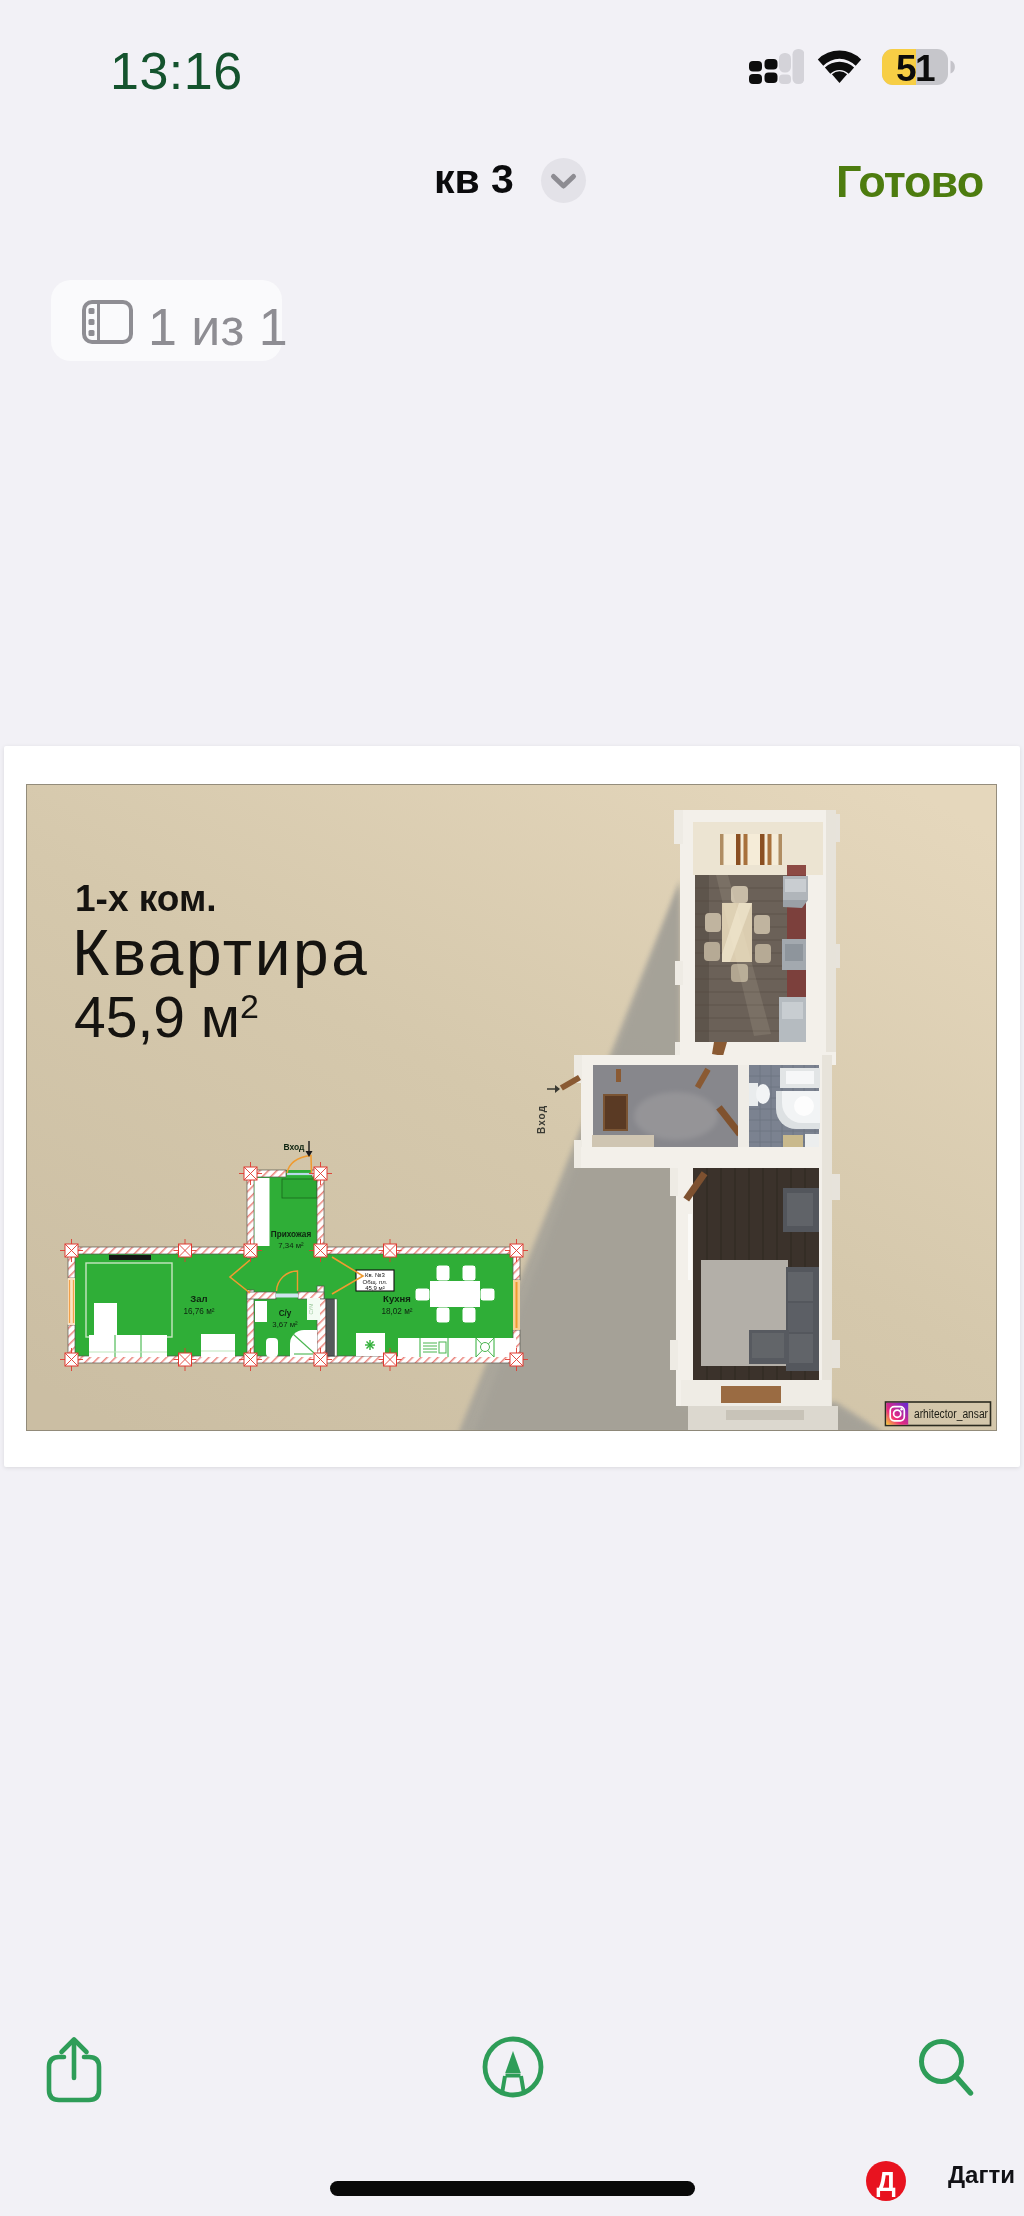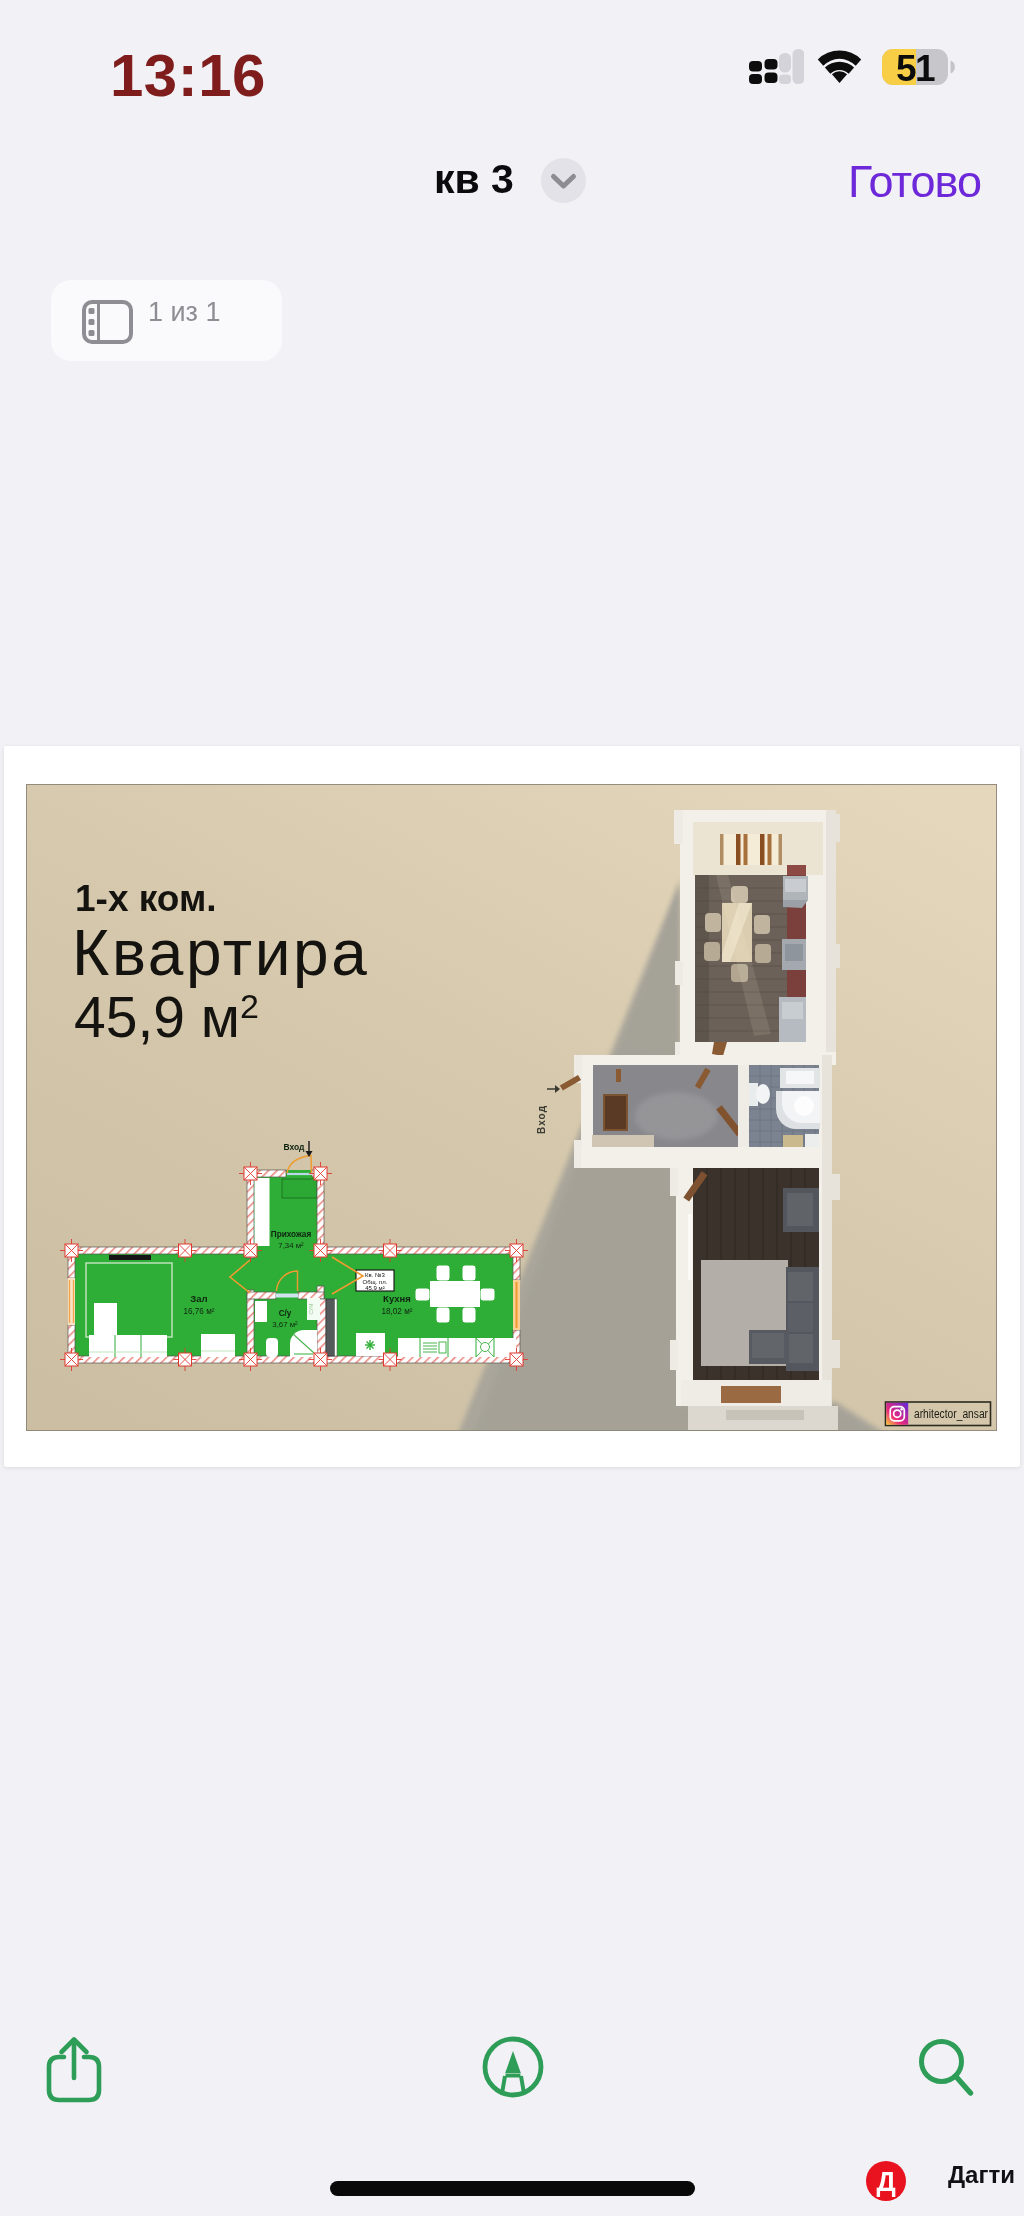--- a/index.html
+++ b/index.html
@@ -2,21 +2,21 @@
 <html><head>
 <meta charset="utf-8">
 <style>
   html,body{margin:0;padding:0;}
   body{width:1024px;height:2216px;background:#f2f1f6;font-family:"Liberation Sans",sans-serif;position:relative;overflow:hidden;}
   .abs{position:absolute;}
 </style>
 </head>
 <body>
 
-<div class="abs" style="left:110px;top:41px;font-size:60px;font-weight:bold;color:#7f1d1d;letter-spacing:0.5px;">13:16</div>
+<div class="abs" style="left:110px;top:41px;font-size:52px;font-weight:normal;color:#14532d;letter-spacing:0.5px;">13:16</div>
 
 <svg class="abs" style="left:746px;top:47px;" width="58" height="40" viewBox="0 0 58 40">
   <rect x="3" y="14" width="13" height="10.5" rx="4" fill="#0d0d0d"></rect>
   <rect x="3" y="27" width="13" height="10" rx="4" fill="#0d0d0d"></rect>
   <rect x="18.5" y="12" width="13" height="10.5" rx="4" fill="#0d0d0d"></rect>
   <rect x="18.5" y="25.5" width="13" height="10.5" rx="4" fill="#0d0d0d"></rect>
   <rect x="33" y="6" width="12" height="19.5" rx="5.5" fill="#d4d3d9"></rect>
   <rect x="33" y="27.5" width="12" height="9.5" rx="4" fill="#d4d3d9"></rect>
   <rect x="46.5" y="2" width="12" height="35" rx="5.5" fill="#d4d3d9"></rect>
 </svg>
@@ -34,33 +34,33 @@
   <text x="34" y="35" font-size="37" font-weight="bold" fill="#0c0c0c" text-anchor="middle" letter-spacing="-1.5">51</text>
 </svg>
 
 <div class="abs" style="left:434px;top:156px;font-size:41px;font-weight:bold;color:#0b0b0d;">кв 3</div>
 
 <div class="abs" style="left:541px;top:158px;width:45px;height:45px;border-radius:50%;background:#e3e2e8;"></div>
 <svg class="abs" style="left:541px;top:158px;" width="45" height="45" viewBox="0 0 45 45">
   <path d="M12.5 18.5 L22.5 28 L32.5 18.5" fill="none" stroke="#8d8c92" stroke-width="5" stroke-linecap="round" stroke-linejoin="round"></path>
 </svg>
 
-<div class="abs" style="left:836px;top:156px;width:145px;text-align:right;font-size:45px;font-weight:normal;color:#6d28d9;letter-spacing:-1px;">Готово</div>
+<div class="abs" style="left:836px;top:156px;width:145px;text-align:right;font-size:45px;font-weight:bold;color:#4d7c0f;letter-spacing:-1px;">Готово</div>
 
 <div class="abs" style="left:51px;top:280px;width:231px;height:81px;border-radius:20px;background:#fafafc;"></div>
 
 <svg class="abs" style="left:82px;top:300px;" width="52" height="45" viewBox="0 0 52 45">
   <rect x="2" y="2" width="47" height="40" rx="8" fill="none" stroke="#8e8d93" stroke-width="4"></rect>
   <line x1="16.5" y1="2.5" x2="16.5" y2="41.5" stroke="#8e8d93" stroke-width="3"></line>
   <rect x="6.5" y="8" width="6" height="6" rx="1.5" fill="#8e8d93"></rect>
   <rect x="6.5" y="19" width="6" height="6" rx="1.5" fill="#8e8d93"></rect>
   <rect x="6.5" y="30" width="6" height="6" rx="1.5" fill="#8e8d93"></rect>
 </svg>
 
-<div class="abs" style="left:148px;top:297px;font-size:27px;color:#8e8d93;">1 из 1</div>
+<div class="abs" style="left:148px;top:297px;font-size:52px;color:#8e8d93;">1 из 1</div>
 
 <div class="abs" style="left:4px;top:746px;width:1016px;height:721px;background:#ffffff;border-radius:2px;box-shadow:0 1px 4px rgba(0,0,0,0.10);"></div>
 
 <svg id="plan" class="abs" style="left:26px;top:784px;" width="971" height="647" viewBox="0 0 971 647">
 <defs>
   <linearGradient id="bg" x1="0.9" y1="0" x2="0.1" y2="1">
     <stop offset="0" stop-color="#e5d7bc"></stop>
     <stop offset="0.5" stop-color="#d5c8ac"></stop>
     <stop offset="1" stop-color="#cbbea3"></stop>
   </linearGradient>

